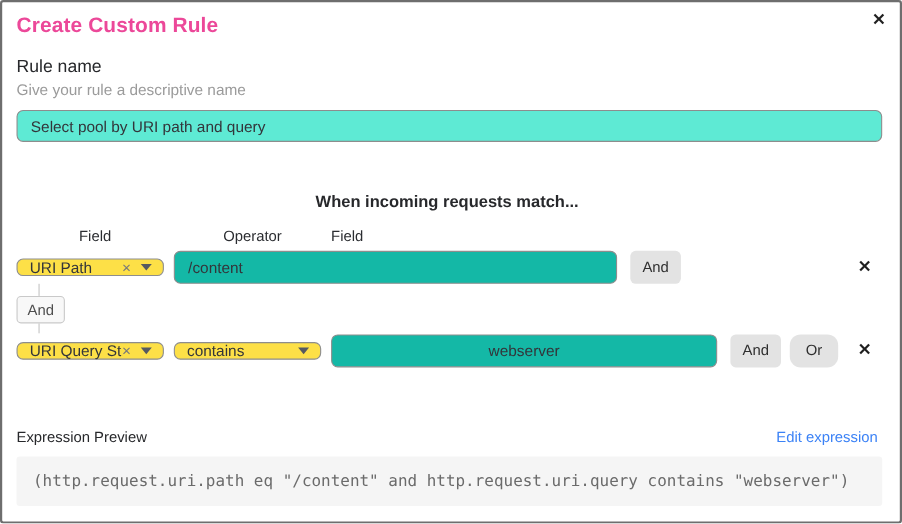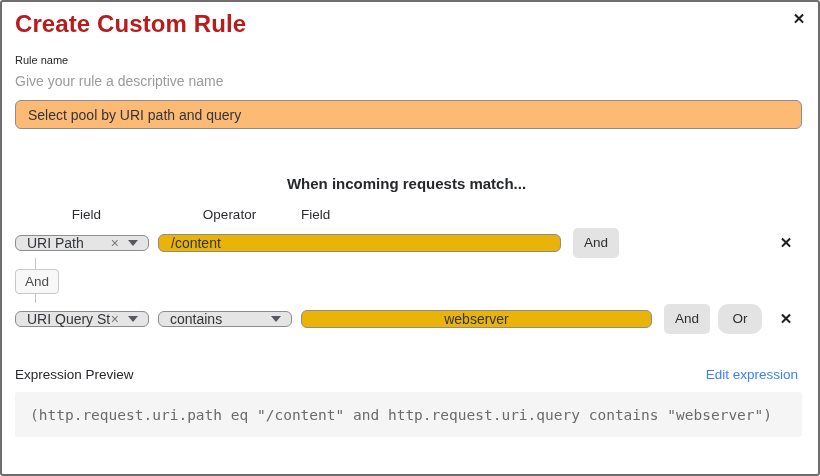--- a/index.html
+++ b/index.html
@@ -9,63 +9,63 @@
   .dialog {
     position:relative;
     width:820px; height:476px;
     background:#fff;
     border:2px solid #6e6e6e;
     border-radius:3px;
   }
   .content { padding:11px 20px 0 13px; height:100%; }
 
   
-  .dlg-title { font-size:24px; font-weight:700; color:#b91c1c; line-height:22px; letter-spacing:.1px; }
+  .dlg-title { font-size:19px; font-weight:700; color:#ec4899; line-height:22px; letter-spacing:.1px; }
   .close-btn {
     position:absolute; top:6px; right:8px;
     width:22px; height:22px;
     background:none; border:none; cursor:pointer;
     font-size:15px; font-weight:700; color:#1f1f1f; line-height:22px; text-align:center;
     font-family:"Liberation Sans", sans-serif;
   }
 
   
-  .field-label { margin-top:18px; font-size:11px; color:#27282b; line-height:15px; }
+  .field-label { margin-top:18px; font-size:16px; color:#27282b; line-height:15px; }
   .hint { margin-top:6px; font-size:14px; color:#9b9b9b; line-height:15px; }
   .rule-name-input {
     margin-top:11px; width:787px; height:29px;
     border:1px solid #8d8d8d; border-radius:6px;
     padding:0 12px; font-size:14px; color:#33353a;
-    font-family:"Liberation Sans", sans-serif; outline:none; background:#fdba74;
+    font-family:"Liberation Sans", sans-serif; outline:none; background:#5eead4;
     display:block;
   }
 
   
   .section-heading { margin-top:46px; font-size:15px; font-weight:700; color:#27282b; line-height:17px;text-align:center; }
   .col-labels { display:flex; margin-top:15px; font-size:13.5px; color:#2b2d31; line-height:15px;text-align:center; }
   .col-labels .c1 { width:143px; }
   .col-labels .c2 { width:143px; }
 
   .match-row { display:flex; align-items:center; height:31px; }
   .row1 { margin-top:5px; }
 
   .select-box {
     width:134px; height:16px; margin-right:9px;
     border:1px solid #8d8d8d; border-radius:6px;
     display:flex; align-items:center; padding:0 10px 0 11px;
-    background:#e5e5e5; cursor:pointer; flex:none;
+    background:#fde047; cursor:pointer; flex:none;
   }
   .select-box .sel-label { flex:1; font-size:14px; color:#33353a; white-space:nowrap; overflow:hidden; }
   .clear-x { font-size:14px; color:#7a7a7a; margin-right:9px; line-height:1; }
   .chev { width:0; height:0; border-left:5px solid transparent; border-right:5px solid transparent; border-top:6px solid #565a60; flex:none; }
 
   .value-input {
-    height:18px; border:1px solid #8d8d8d; border-radius:6px;
+    height:30px; border:1px solid #8d8d8d; border-radius:6px;
     padding:0 12px; font-size:14px; color:#33353a;
-    font-family:"Liberation Sans", sans-serif; outline:none; background:#eab308; flex:none;
+    font-family:"Liberation Sans", sans-serif; outline:none; background:#14b8a6; flex:none;
   }
   .value-row1 { width:403px; }
   .value-row2 { width:351px;text-align:center; }
 
   .logic-btn {
     height:30px; min-width:44px; padding:0 11px; margin-left:12px;
     background:#e3e3e3; border:none; border-radius:5px;
     font-size:13.5px; color:#2f2f2f; cursor:pointer; flex:none;
     font-family:"Liberation Sans", sans-serif;
   }
@@ -82,21 +82,21 @@
   .conn-line { width:1px; background:#c3c3c3; margin-left:20px; }
   .conn-line.top { height:11px; }
   .conn-line.bottom { height:9px; }
   .and-badge {
     display:inline-block; height:25px; line-height:23px;
     border:1px solid #c9c9c9; border-radius:4px; background:#f8f8f8;
     padding:0 9px; font-size:13.5px; color:#4e4e4e;
   }
 
   
-  .expr-row { display:flex; align-items:center; margin-top:33px; }
+  .expr-row { display:flex; align-items:center; margin-top:56px; }
   .expr-label { font-size:13.5px; color:#27282b; line-height:16px; }
   .edit-link { margin-left:auto; font-size:13.5px; color:#3b82f6; text-decoration:none; cursor:pointer; line-height:16px; }
   .code-block {
     margin-top:9px; width:787px; height:45px;
     background:#f5f5f5; border-radius:3px;
     display:flex; align-items:center; padding:0 15px;
   }
   .code-text {
     font-family:"DejaVu Sans Mono", monospace;
     font-size:14.5px; color:#6b6b6b; white-space:nowrap;

